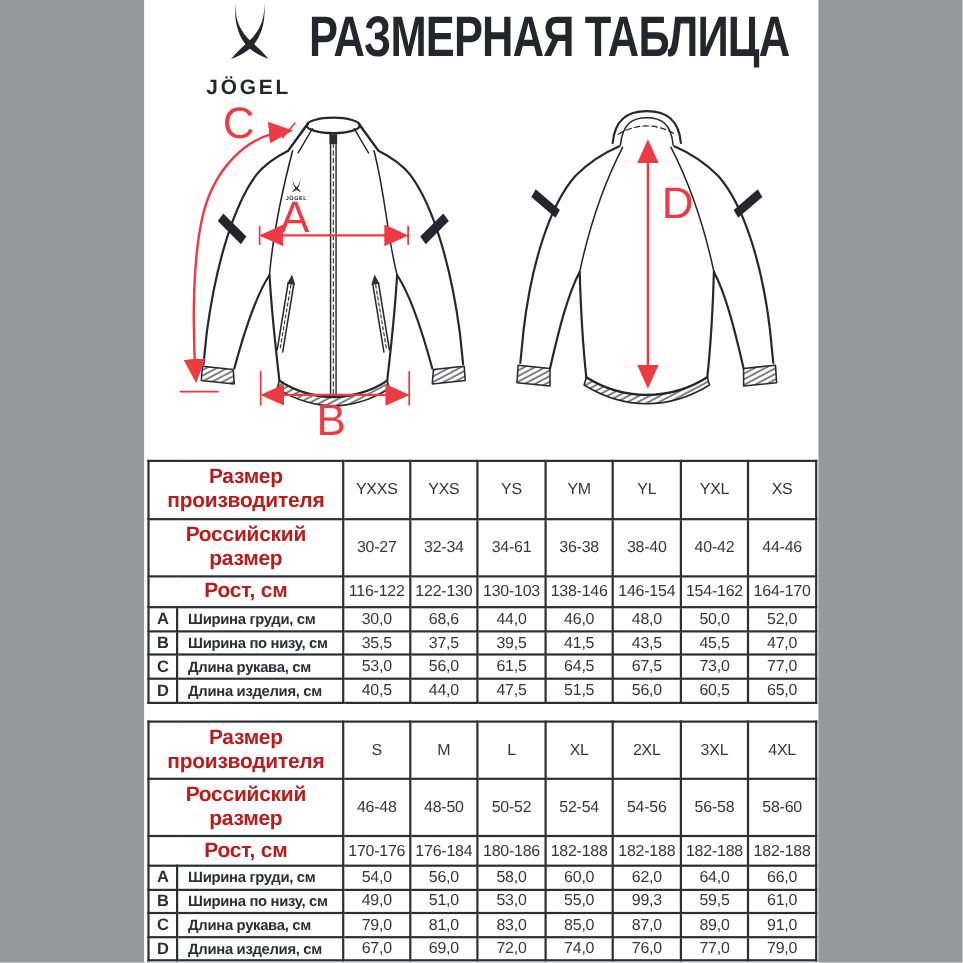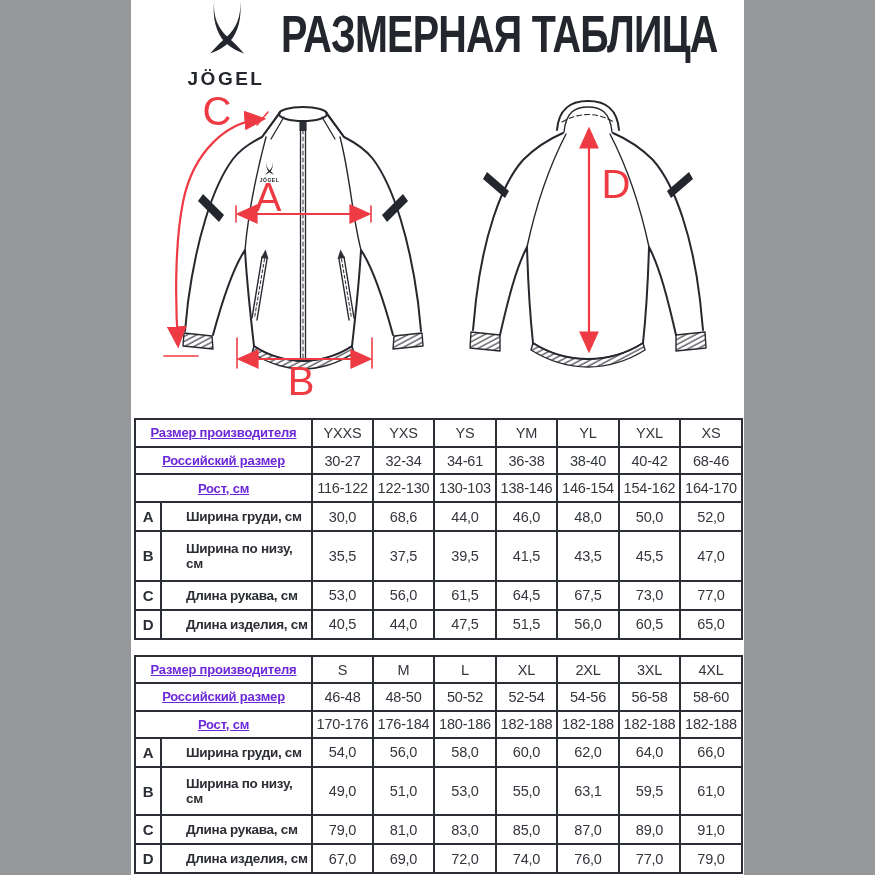--- a/index.html
+++ b/index.html
@@ -27,24 +27,24 @@
     position:absolute;left:3px;width:607px;
     border-collapse:collapse;table-layout:fixed;background:#fff;
   }
   #size-table-youth{top:418px;height:222px;}
   #size-table-adult{top:655px;height:219px;}
   .size-table td{
     border:2px solid #2b2e34;color:#33363c;
     text-align:center;vertical-align:middle;padding:0;
     font-size:14.5px;letter-spacing:-0.2px;
   }
-  .size-table td.lbl{font-weight:bold;color:#6d28d9;font-size:13px;text-decoration:underline;}
+  .size-table td.lbl{font-weight:bold;color:#b91c1c;font-size:19px;}
   .size-table td.ltr{font-weight:bold;color:#2b2e34;font-size:15px;}
   .size-table td.desc{
-    text-align:left;padding-left:24px;font-weight:bold;color:#2b2e34;
+    text-align:left;padding-left:9px;font-weight:bold;color:#2b2e34;
     font-size:13.5px;letter-spacing:-0.3px;
   }
   .size-table td.hval{font-weight:400;}
 </style>
 </head>
 <body>
 
 <div class="page">
 
   <svg class="brand-logo" width="115" height="90" viewBox="0 0 115 90">
@@ -197,21 +197,21 @@
           <td class="hval">XS</td>
         </tr>
         <tr>
           <td class="lbl" colspan="2">Российский размер</td>
           <td class="hval">30-27</td>
           <td class="hval">32-34</td>
           <td class="hval">34-61</td>
           <td class="hval">36-38</td>
           <td class="hval">38-40</td>
           <td class="hval">40-42</td>
-          <td class="hval">68-46</td>
+          <td class="hval">44-46</td>
         </tr>
         <tr>
           <td class="lbl" colspan="2">Рост, см</td>
           <td class="hval">116-122</td>
           <td class="hval">122-130</td>
           <td class="hval">130-103</td>
           <td class="hval">138-146</td>
           <td class="hval">146-154</td>
           <td class="hval">154-162</td>
           <td class="hval">164-170</td>
@@ -317,21 +317,21 @@
           <td>64,0</td>
           <td>66,0</td>
         </tr>
         <tr>
           <td class="ltr">B</td>
           <td class="desc">Ширина по низу, см</td>
           <td>49,0</td>
           <td>51,0</td>
           <td>53,0</td>
           <td>55,0</td>
-          <td>63,1</td>
+          <td>99,3</td>
           <td>59,5</td>
           <td>61,0</td>
         </tr>
         <tr>
           <td class="ltr">C</td>
           <td class="desc">Длина рукава, см</td>
           <td>79,0</td>
           <td>81,0</td>
           <td>83,0</td>
           <td>85,0</td>

